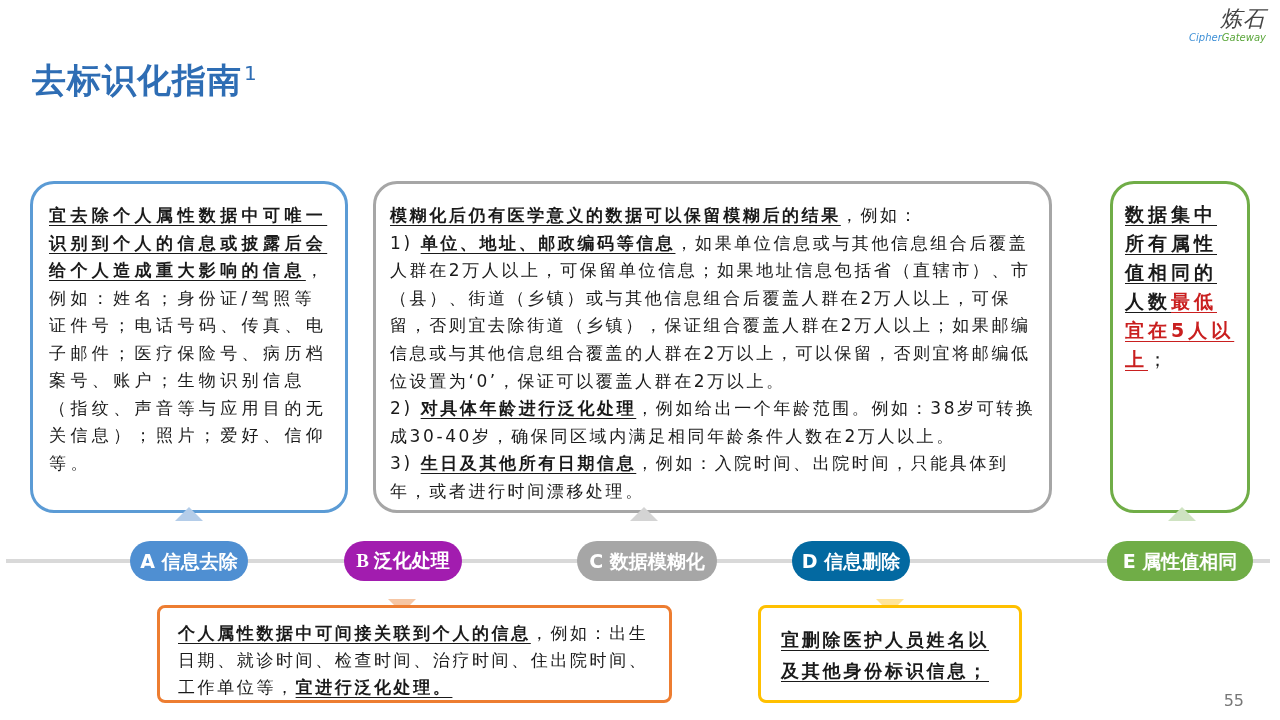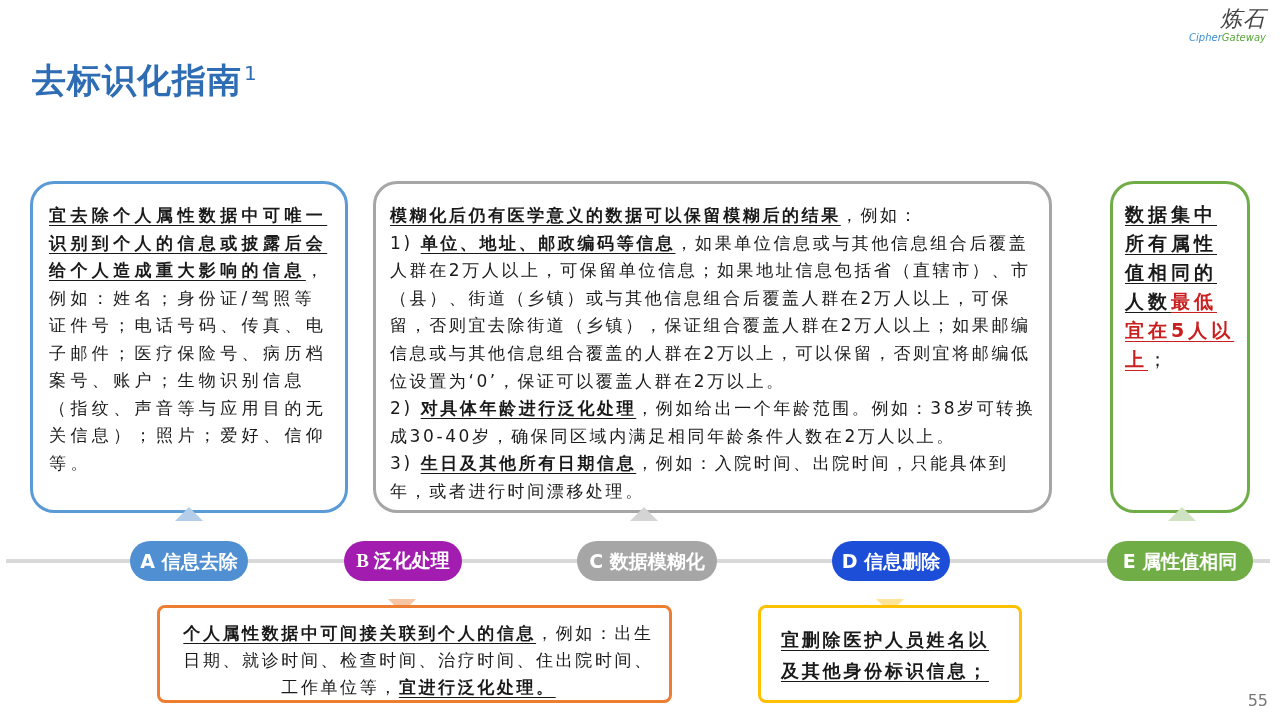--- a/index.html
+++ b/index.html
@@ -16,49 +16,49 @@
   .logo .logo-en .c2 { color: #5aa63a; }
 
   .intro { position: absolute; left: 44px; top: 78px; width: 1190px; font-size: 17.5px; line-height: 32px; }
   .intro .u { font-weight: bold; text-decoration: underline; text-underline-offset: 4px; }
   .intro .red { color: #d92626; }
 
   .box { position: absolute; background: #fff; border-radius: 24px; border: 3px solid; }
   .box-a { left: 30px; top: 181px; width: 318px; height: 332px; border-color: #5b9bd5; padding: 18px 14px 0 16px; }
   .box-c { left: 373px; top: 181px; width: 679px; height: 332px; border-color: #a6a6a6; padding: 18px 12px 0 14px; }
   .box-e { left: 1110px; top: 181px; width: 140px; height: 332px; border-color: #70ad47; padding: 16px 10px 0 12px; }
-  .box-b { left: 157px; top: 605px; width: 515px; height: 98px; border-color: #ed7d31; border-radius: 8px; padding: 12px 10px 0 18px; text-align: center; }
+  .box-b { left: 157px; top: 605px; width: 515px; height: 98px; border-color: #ed7d31; border-radius: 8px; padding: 12px 10px 0 18px; }
   .box-d { left: 758px; top: 605px; width: 264px; height: 98px; border-color: #ffc000; border-radius: 8px; padding: 16px 24px 0 20px; }
 
   .txt { font-size: 17px; line-height: 27.5px; letter-spacing: 3px; }
   .box-a .txt { letter-spacing: 4.4px; }
   .box-c .txt { letter-spacing: 2.6px; line-height: 27.6px; }
   .box-e .txt { font-size: 19px; line-height: 29px; letter-spacing: 4px; }
   .box-b .txt { line-height: 27px; letter-spacing: 2.6px; }
   .box-d .txt { font-size: 18px; line-height: 31px; letter-spacing: 2.8px; }
   .u { font-weight: bold; text-decoration: underline; text-underline-offset: 4px; }
   .red { color: #c91f1f; }
 
   .timeline { position: absolute; left: 6px; top: 559px; width: 1264px; height: 4px; background: #d9d9d9; }
   .pill { position: absolute; top: 541px; height: 40px; border-radius: 20px; color: #fff; font-size: 19px; font-weight: bold; line-height: 40px; text-align: center; }
   .pill-a { left: 130px; width: 118px; background: #4f8fd2; }
   .pill-b { left: 344px; width: 118px; background: #a21caf; font-family: Liberation Serif, serif; }
   .pill-c { left: 577px; width: 140px; background: #a6a6a6; }
-  .pill-d { left: 832px; width: 118px; background: #1d4ed8; }
+  .pill-d { left: 792px; width: 118px; background: #0369a1; }
   .pill-e { left: 1107px; width: 146px; background: #70ad47; }
 
   .tri-up { position: absolute; width: 0; height: 0; border-left: 14px solid transparent; border-right: 14px solid transparent; border-bottom: 14px solid; }
   .tri-down { position: absolute; width: 0; height: 0; border-left: 14px solid transparent; border-right: 14px solid transparent; border-top: 14px solid; }
   .ta { left: 175px; top: 507px; border-bottom-color: #b4cde9; }
   .tc { left: 630px; top: 507px; border-bottom-color: #d4d4d4; }
   .te { left: 1168px; top: 507px; border-bottom-color: #cfe3c2; }
   .tb { left: 388px; top: 599px; border-top-color: #f6c6a4; }
   .td { left: 876px; top: 599px; border-top-color: #ffe59a; }
 
-  .page-num { position: absolute; right: 12px; bottom: 10px; font-size: 16px; color: #777; }
+  .page-num { position: absolute; right: 36px; bottom: 10px; font-size: 16px; color: #777; }
 </style>
 </head>
 <body>
 
 <div class="title"><span>去标识化指南</span><sup>1</sup></div>
 
 <div class="logo">
   <div class="logo-cn">炼石</div>
   <div class="logo-en"><span class="c1">Cipher</span><span class="c2">Gateway</span></div>
 </div>

